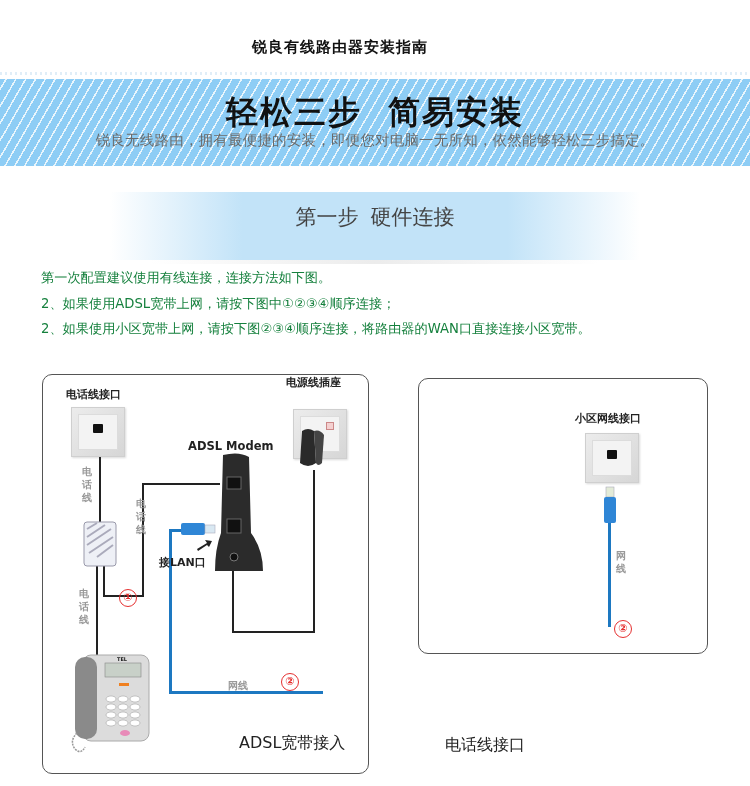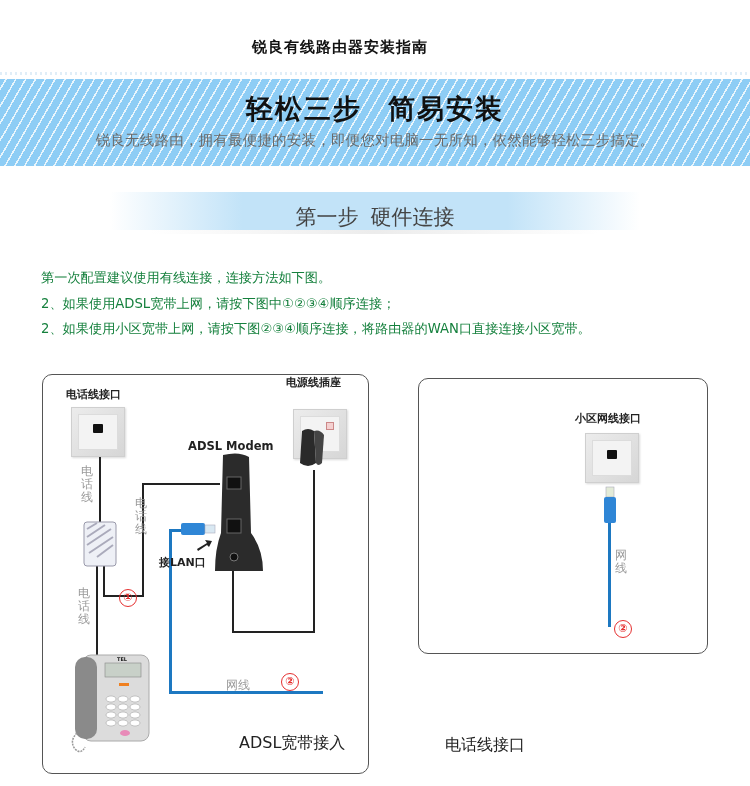--- a/index.html
+++ b/index.html
@@ -15,30 +15,30 @@
     position: absolute; top: 79px; left: 0; width: 750px; height: 87px;
     background-color: #8ecdf5;
     background-image: repeating-linear-gradient(-60deg, #8ecdf5 0px, #8ecdf5 7px, #e9f5fc 7px, #e9f5fc 8.5px);
   }
   .banner-top-dots {
     position: absolute; top: 72px; left: 0; width: 750px; height: 3px;
     background-image: repeating-linear-gradient(90deg, #e0eef8 0px, #e0eef8 2px, transparent 2px, transparent 5px);
   }
   .banner-heading {
     position: absolute; top: 12px; left: 0; width: 750px; text-align: center;
-    font-size: 27px; font-weight: bold; color: #111; letter-spacing: 2px;
+    font-size: 32px; font-weight: bold; color: #111; letter-spacing: 2px;
   }
   .banner-heading .gap { display: inline-block; width: 26px; }
   .banner-sub {
     position: absolute; top: 52px; left: 0; width: 750px; text-align: center;
     font-size: 14.5px; color: #6a6a6a; letter-spacing: 0.2px;
   }
 
   .step-bar {
-    position: absolute; top: 192px; left: 110px; width: 530px; height: 38px;
+    position: absolute; top: 192px; left: 110px; width: 530px; height: 68px;
     background: linear-gradient(90deg, rgba(190,225,248,0) 0%, #c2e3f8 25%, #c2e3f8 75%, rgba(190,225,248,0) 100%);
   }
   .step-bar::after {
     content: ""; position: absolute; left: 40px; right: 40px; bottom: -4px; height: 4px;
     background: linear-gradient(90deg, rgba(200,200,200,0), rgba(200,200,200,0.35), rgba(200,200,200,0));
   }
   .step-title {
     position: absolute; top: 11px; left: 0; width: 100%; text-align: center;
     font-size: 21px; color: #444;
   }
@@ -47,21 +47,21 @@
   .intro { position: absolute; top: 265px; left: 41px; width: 680px; }
   .intro p { font-size: 13.2px; color: #15803d; line-height: 25.5px; white-space: nowrap; }
 
   .panel {
     position: absolute; border: 1.5px solid #555; border-radius: 10px; background: #fff;
   }
   .panel-adsl { top: 374px; left: 42px; width: 327px; height: 400px; }
   .panel-lan { top: 378px; left: 418px; width: 290px; height: 276px; }
 
   .lbl { position: absolute; font-size: 11px; font-weight: bold; color: #222; white-space: nowrap; }
-  .vlbl { position: absolute; font-size: 12px; color: #999; width: 12px; line-height: 13px; text-align: center; }
+  .vlbl { position: absolute; font-size: 10px; color: #999; width: 12px; line-height: 13px; text-align: center; font-weight: bold; }
   .circ {
     position: absolute; width: 18px; height: 18px; border: 1.5px solid #e53030; border-radius: 50%;
     color: #e53030; font-size: 11px; font-weight: bold; text-align: center; line-height: 15px;
   }
   .caption { position: absolute; font-size: 16px; color: #222; white-space: nowrap; }
 
   .wall-plate {
     position: absolute; width: 54px; height: 50px;
     background: linear-gradient(135deg, #ececec, #d6d6d6);
     border: 1px solid #cfcfcf; box-shadow: 1px 1px 2px rgba(0,0,0,0.15);

